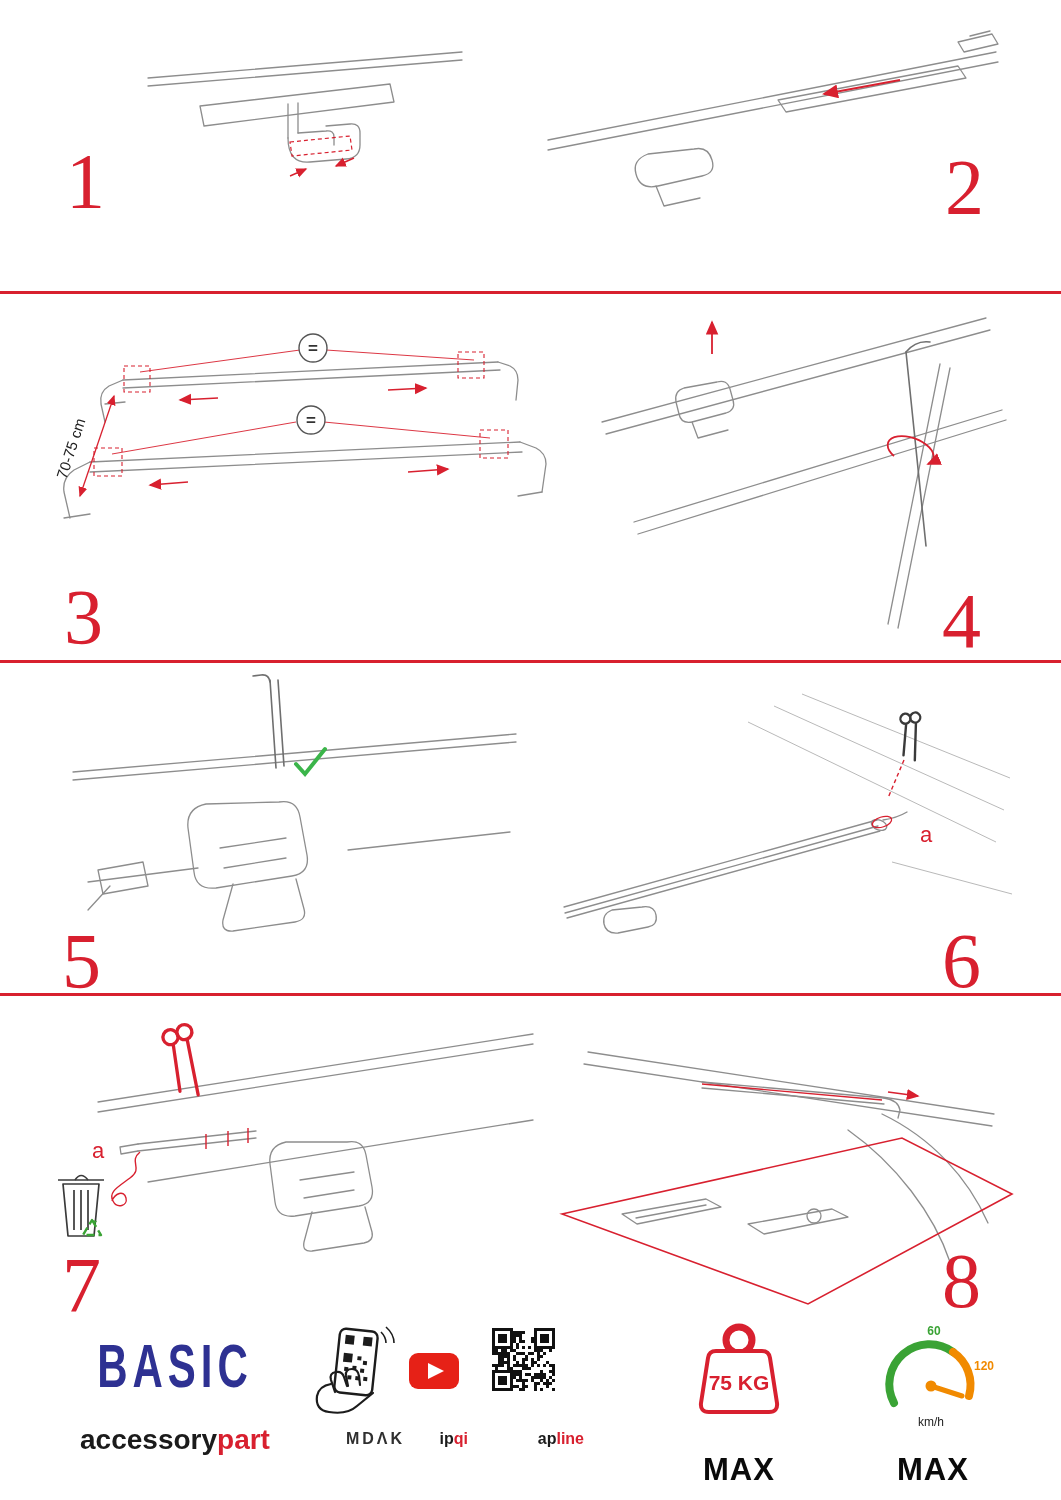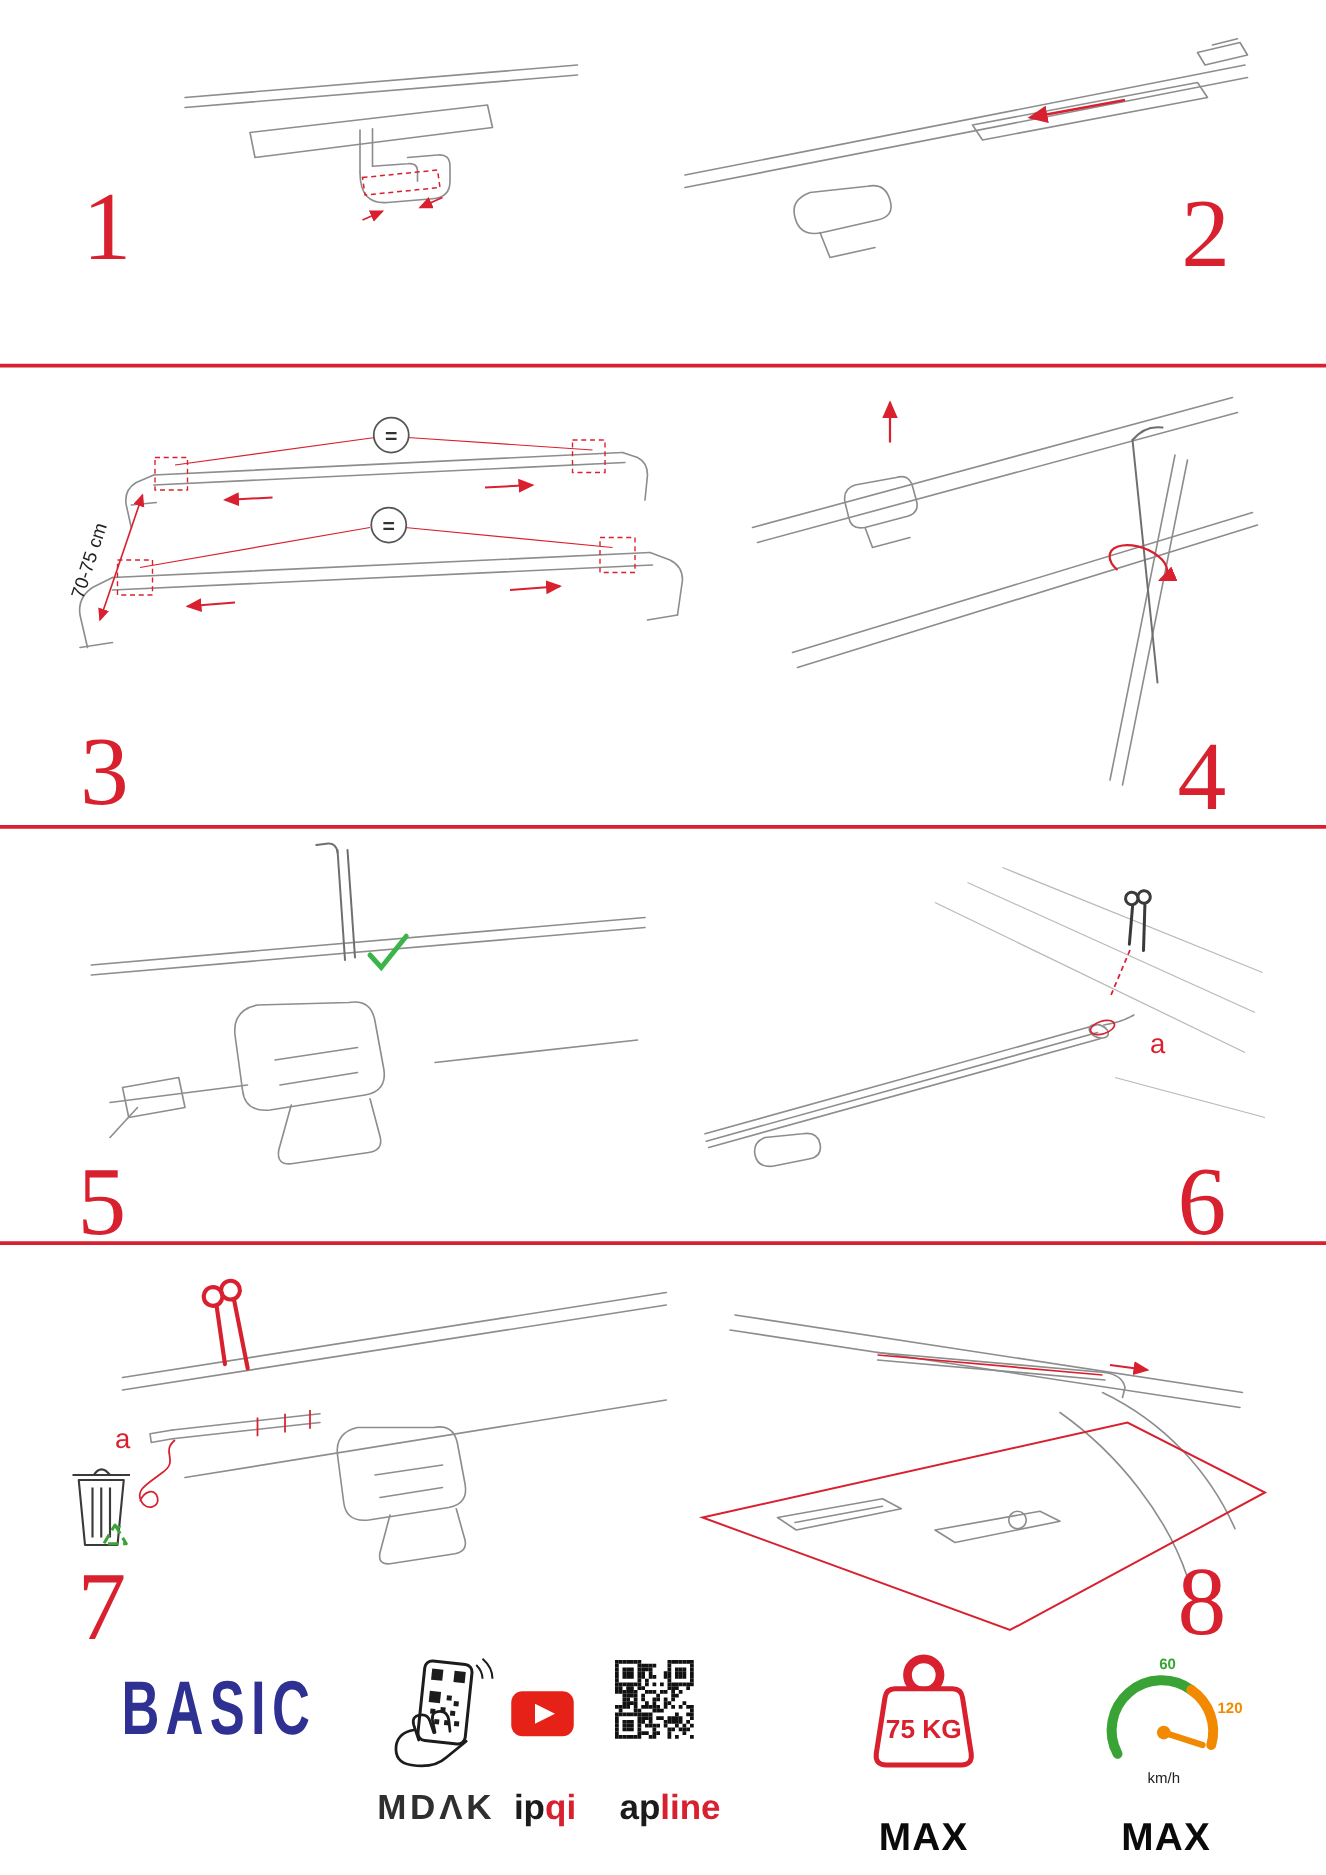--- a/index.html
+++ b/index.html
@@ -11,21 +11,21 @@
   svg{display:block;overflow:visible}
   svg text{font-family:"Liberation Sans",sans-serif}
   .ln{stroke:#8d8d8d;stroke-width:1.3;fill:none;stroke-linecap:round;stroke-linejoin:round}
   .ln2{stroke:#6f6f6f;stroke-width:1.6;fill:none;stroke-linecap:round}
   .bg{stroke:#b9b9b9;stroke-width:1;fill:none}
   .red-ln{stroke:#d8202f;fill:none}
   .dash{stroke-dasharray:4 3}
   .brand{color:#2e3192;font-size:42px;font-weight:bold;letter-spacing:5px;text-align:center;
          transform:scaleY(1.45);transform-origin:top center}
   .brand-sub{font-size:28px;font-weight:bold;text-align:center;white-space:nowrap}
-  .partner{font-size:28px;font-weight:bold;text-align:center;color:#2f2f2f;white-space:nowrap}
+  .partner{font-size:16px;font-weight:bold;text-align:right;color:#2f2f2f;white-space:nowrap}
   .mdak{letter-spacing:3px}
   .dk{color:#1b1b1b}
   .rd{color:#d8202f}
   .max-label{font-size:31px;text-align:center;color:#0a0a0a;font-weight:600;letter-spacing:1px}
   .qr{width:63px;height:63px;position:absolute}
   .qr i{position:absolute;width:3px;height:3px;background:#111}
 </style>
 </head>
 <body>
 
@@ -256,20 +256,23 @@
       <path d="M196,206 l84,-15 l16,8 l-84,17 z"></path>
     </g>
     <circle cx="262" cy="198" r="7" class="ln"></circle>
     <path class="red-ln" d="M150,66 L330,82" stroke-width="1.4"></path>
     <line class="red-ln" x1="336" y1="74" x2="366" y2="78" stroke-width="1.6" marker-end="url(#m8)"></line>
     <path class="red-ln" d="M10,196 L350,120 L460,176 L256,286 Z" stroke-width="1.6"></path>
   </svg>
   <div class="step-num" style="left:942px;top:1242px">8</div>
 
   <div class="abs brand" style="left:78px;top:1332px;width:194px">BASIC</div>
+  <div class="abs brand-sub" style="left:70px;top:1424px;width:210px">
+    <span class="dk">accessory</span><span class="rd">part</span>
+  </div>
 
   <svg class="abs" style="left:305px;top:1322px" width="92" height="100" viewBox="0 0 92 100">
     <rect x="32" y="8" width="38" height="64" rx="6" transform="rotate(6 51 40)" fill="none" stroke="#1c1c1c" stroke-width="2.4"></rect>
     <g transform="rotate(6 51 40)" fill="#1c1c1c">
       <rect x="38" y="14" width="9" height="9"></rect>
       <rect x="56" y="14" width="9" height="9"></rect>
       <rect x="38" y="32" width="9" height="9"></rect>
       <rect x="52" y="34" width="4" height="4"></rect>
       <rect x="58" y="38" width="4" height="4"></rect>
       <rect x="40" y="46" width="4" height="4"></rect>

